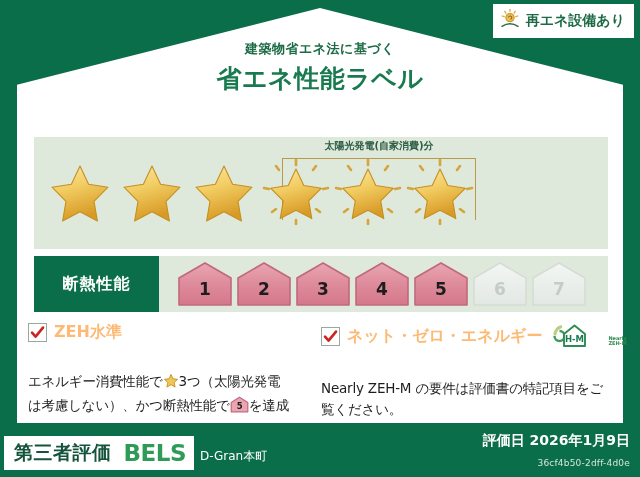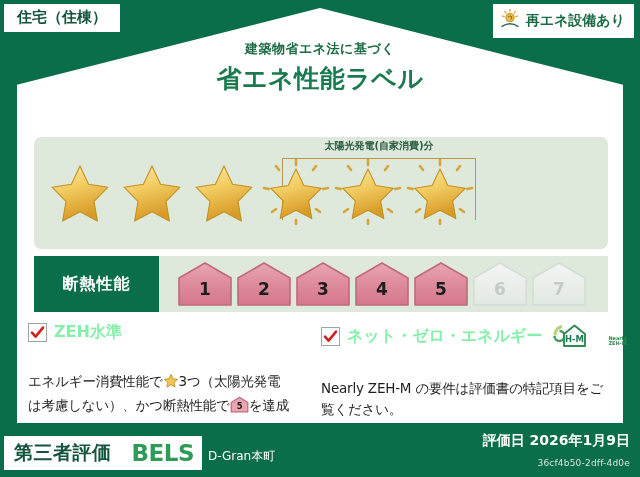--- a/index.html
+++ b/index.html
@@ -113,21 +113,21 @@
     letter-spacing: 1px;
     line-height: 1.35;
   }
   .perf-row-body {
     flex: 1 1 auto;
     background: #dee9dc;
     position: relative;
   }
 
   
-  #stars-row-body { height: 112px; border-radius: 7px; }
+  #stars-row-body { height: 112px; }
   #solar-bracket {
     position: absolute;
     left: 248px;
     top: 21px;
     width: 194px;
     height: 62px;
     border: 1.5px solid #b79a4c;
     border-bottom: none;
     box-sizing: border-box;
   }
@@ -219,21 +219,21 @@
     height: 19px;
     flex: 0 0 19px;
     border: 1.3px solid #9aa99f;
     background: #ffffff;
     position: relative;
     box-sizing: border-box;
   }
   .zeh-title {
     font-size: 16px;
     font-weight: bold;
-    color: #86efac;
+    color: #fdba74;
     letter-spacing: 0px;
     white-space: nowrap;
   }
   .zeh-body {
     font-size: 13.5px;
     color: #1d1d1d;
     line-height: 1.52;
     letter-spacing: -0.2px;
     margin-top: 28px;
   }
@@ -247,21 +247,21 @@
     display: flex;
     align-items: flex-end;
     gap: 6px;
     z-index: 6;
   }
   #bels-plate {
     background: #ffffff;
     padding: 4px 8px 4px 10px;
     display: flex;
     align-items: center;
-    gap: 20px;
+    gap: 12px;
   }
   #bels-jp {
     font-size: 19px;
     font-weight: bold;
     color: #14533c;
     letter-spacing: 0.5px;
   }
   #bels-en {
     font-size: 23px;
     font-weight: bold;
@@ -292,21 +292,20 @@
     letter-spacing: 0.2px;
   }
 </style>
 </head>
 <body>
 
 <div id="label-root">
 
   <div id="house-body"></div>
 
-  <div id="category-tag">住宅（住棟）</div>
 
   <div id="renew-badge">
     <span>
       <svg width="22" height="22" viewBox="0 0 22 22">
         <g stroke="#e0a83a" stroke-width="1.3" stroke-linecap="round">
           <line x1="11" y1="1.5" x2="11" y2="3.6"></line>
           <line x1="5.8" y1="3.3" x2="6.9" y2="5.1"></line>
           <line x1="16.2" y1="3.3" x2="15.1" y2="5.1"></line>
           <line x1="3.2" y1="8" x2="5.2" y2="8.7"></line>
           <line x1="18.8" y1="8" x2="16.8" y2="8.7"></line>

